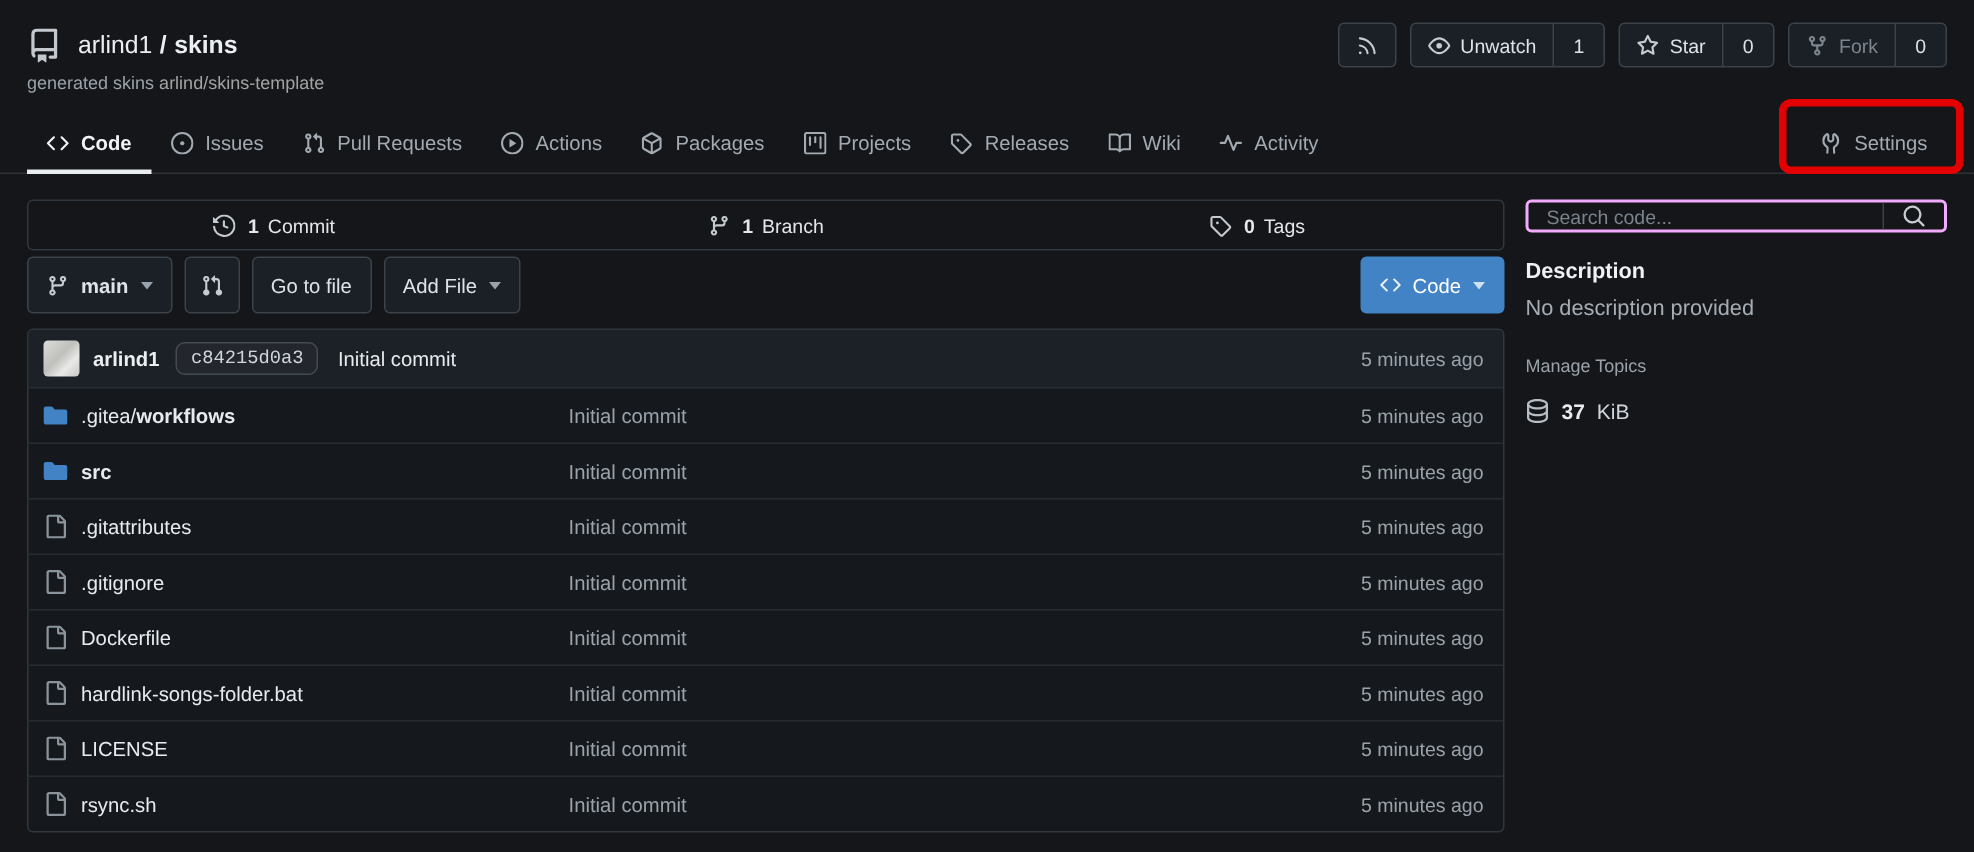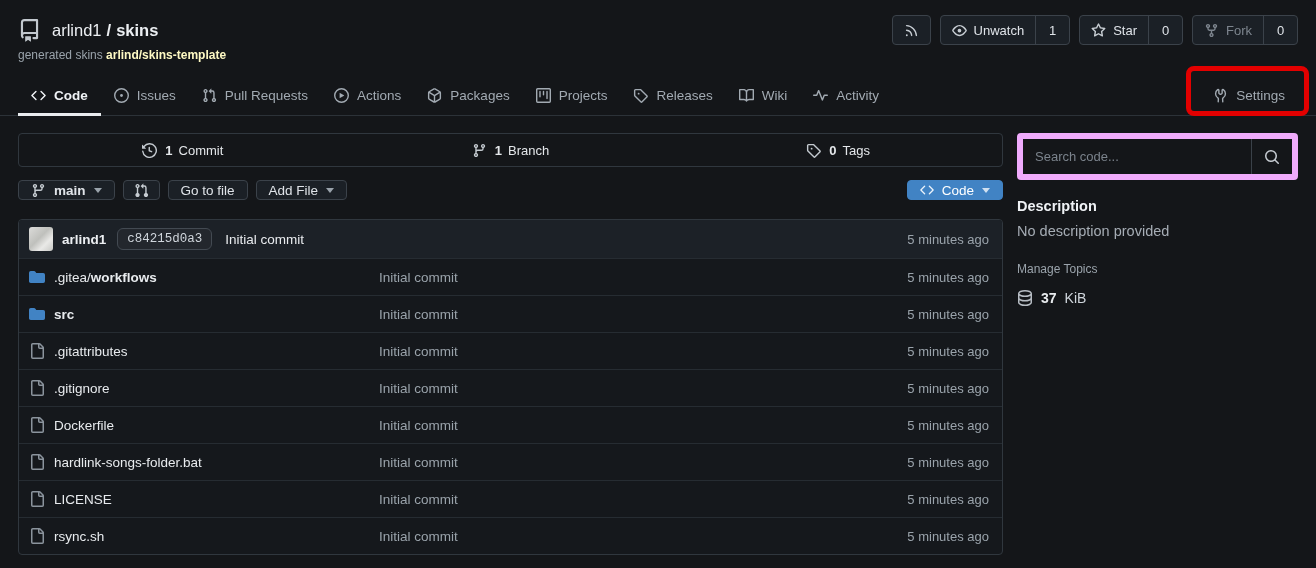--- a/index.html
+++ b/index.html
@@ -15,21 +15,21 @@
 
   
   .header { position:absolute; top:0; left:18px; right:18px; }
   .title-row { display:flex; align-items:center; padding-top:14px; height:46px; }
   .repo-icon { color:#c3c9cf; margin-right:11px; }
   .repo-title { font-size:16.5px; color:#eceff2; display:flex; align-items:baseline; gap:5px; }
   .repo-owner { font-weight:400; color:#eceff2; text-decoration:none; cursor:pointer; }
   .repo-sep { font-weight:700; color:#eceff2; }
   .repo-name { font-weight:700; color:#eceff2; text-decoration:none; cursor:pointer; }
   .subtitle { font-size:12px; color:#9aa3ab; margin-top:2px; }
-  .subtitle a { color:#fef9c3; text-decoration:none; cursor:pointer;font-weight:bold; }
+  .subtitle a { color:#a3a3a3; text-decoration:none; cursor:pointer; }
 
   .header-actions { margin-left:auto; display:flex; gap:9px; }
   .seg-btn { display:flex; align-items:stretch; height:30px; background:#1b2026;
              border:1px solid #3b424a; border-radius:4px; overflow:hidden; cursor:pointer; }
   .seg { display:flex; align-items:center; gap:7px; padding:0 11px; font-size:13px; color:#dfe3e8; }
   .seg + .seg { border-left:1px solid #3b424a; min-width:34px; justify-content:center; }
   .seg .ico { color:#c6ccd2; }
   .seg.muted { color:#7d858e; }
   .seg.muted .ico { color:#7d858e; }
 
@@ -50,21 +50,21 @@
   
   .main { position:absolute; top:133px; left:18px; width:985px; }
 
   .stats-bar { height:34px; border:1px solid #30373e; border-radius:4px; display:flex; align-items:stretch; }
   .stat { flex:1; display:flex; align-items:center; justify-content:center; gap:6px;
           font-size:13px; color:#e4e7ea; cursor:pointer; }
   .stat .ico { color:#c3c9cf; margin-right:2px; }
   .stat b { font-weight:700; }
 
   .toolbar { display:flex; gap:8px; margin-top:7px; height:32px; align-items:center; }
-  .btn { display:inline-flex; align-items:center; gap:8px; height:20px; padding:0 12px;
+  .btn { display:inline-flex; align-items:center; gap:8px; height:38px; padding:0 12px;
          background:#1b2026; border:1px solid #3b424a; border-radius:4px;
          color:#dfe3e8; font-size:13.5px; cursor:pointer; }
   .btn .ico { color:#c6ccd2; }
   .btn-branch b { font-weight:700; }
   .btn-icon-only { padding:0 10px; }
   .caret { width:0; height:0; border-left:4px solid transparent; border-right:4px solid transparent;
            border-top:5px solid #9aa3ab; margin-top:1px; }
   .btn-code { margin-left:auto; background:#4183c4; border-color:#4183c4; color:#fff; }
   .btn-code .ico { color:#eaf2fa; }
   .btn-code .caret { border-top-color:#cfe0f1; }
@@ -87,21 +87,21 @@
   .entry-name .ico-folder { color:#4183c4; }
   .entry-name .ico-file { color:#8b949d; }
   .path-parent { font-weight:400; }
   .row-folder .path-base { font-weight:700; }
   .row-file .path-base { font-weight:400; }
   .entry-msg { flex:1; color:#9aa3ab; cursor:pointer; }
   .entry-time { color:#9aa3ab; font-size:13px; }
 
   
   .sidebar { position:absolute; top:133px; left:1017px; width:281px; }
-  .search-box { display:flex; height:47px; border:6px solid #f0abfc; border-radius:4px; overflow:hidden; }
+  .search-box { display:flex; height:22px; border:2px solid #f0abfc; border-radius:4px; overflow:hidden; }
   .search-box input { flex:1; min-width:0; background:transparent; border:none; outline:none;
                       color:#dfe3e8; font-size:13px; padding:0 12px;
                       font-family:"Liberation Sans","DejaVu Sans",sans-serif; }
   .search-box input::placeholder { color:#7b838c; }
   .search-btn { width:41px; border-left:1px solid #3a4149; display:flex; align-items:center;
                 justify-content:center; color:#c6ccd2; background:transparent; border-top:none;
                 border-right:none; border-bottom:none; cursor:pointer; }
   .desc-title { margin-top:18px; font-size:14.5px; font-weight:700; color:#eff2f5; }
   .desc-text { margin-top:9px; font-size:14.5px; color:#a6adb5; }
   .manage-topics { margin-top:23px; font-size:12px; color:#9aa3ab; cursor:pointer; display:inline-block; }

